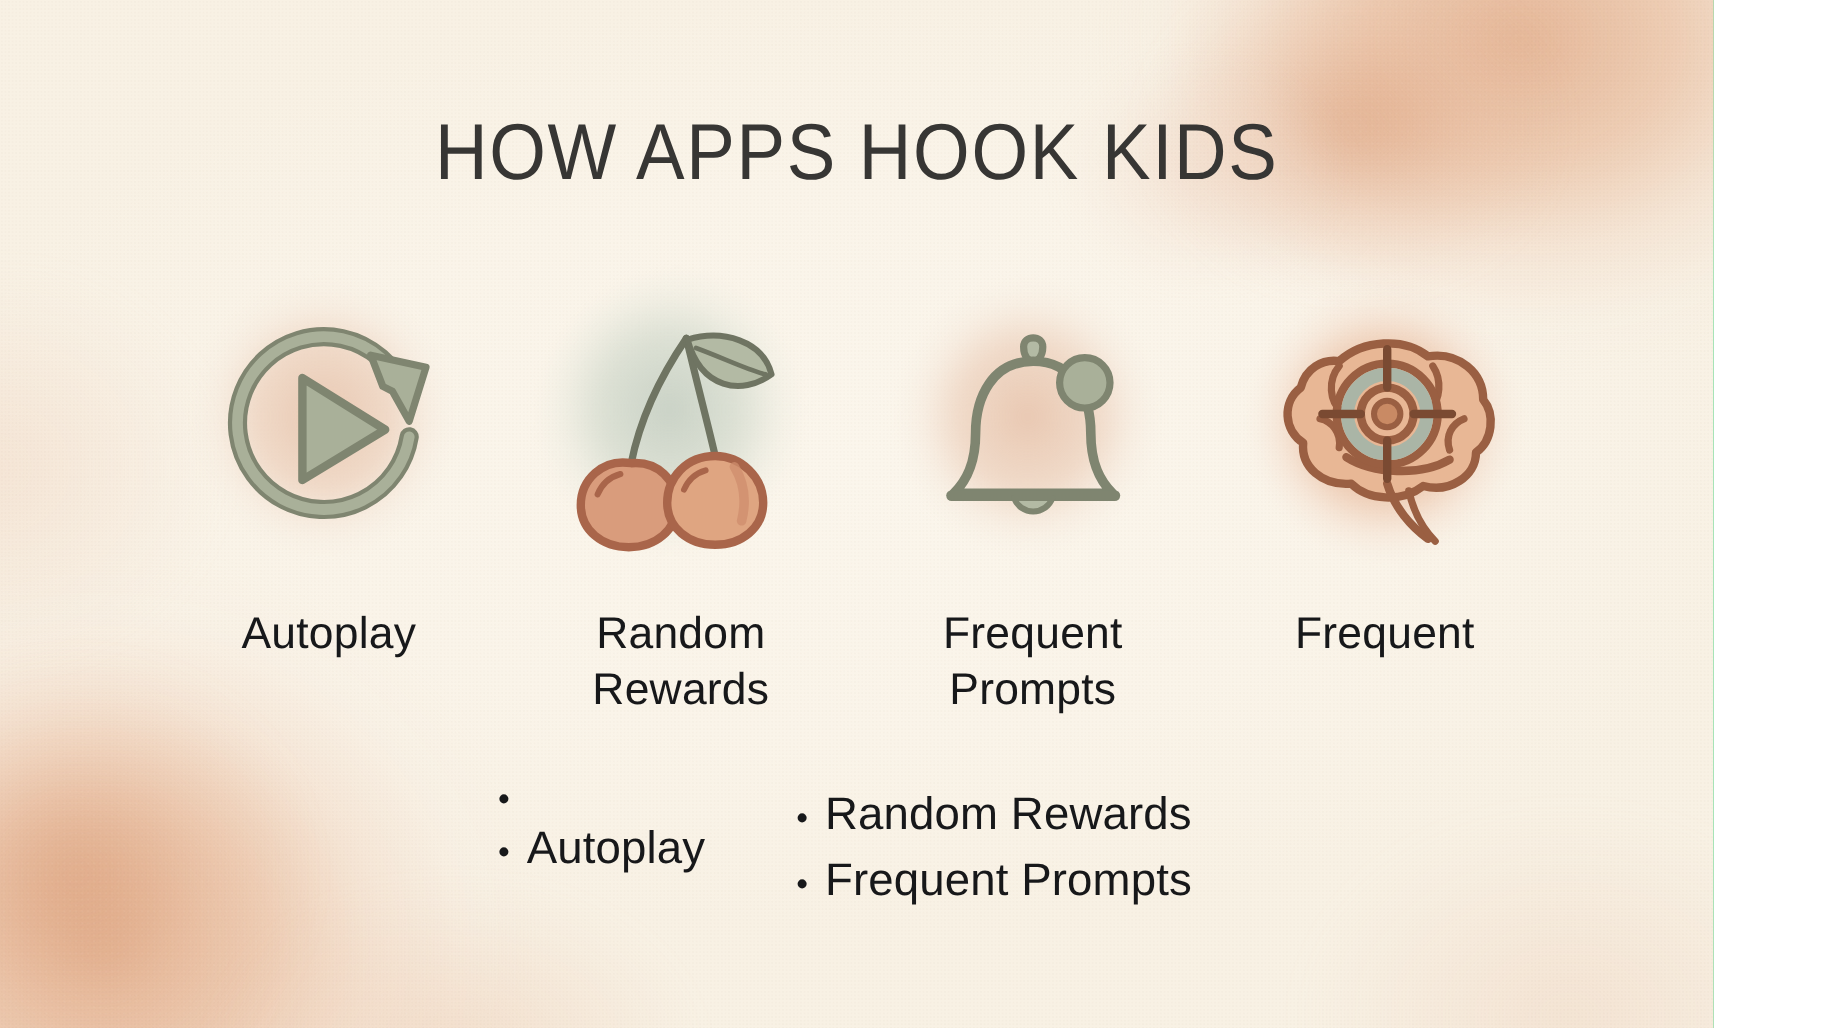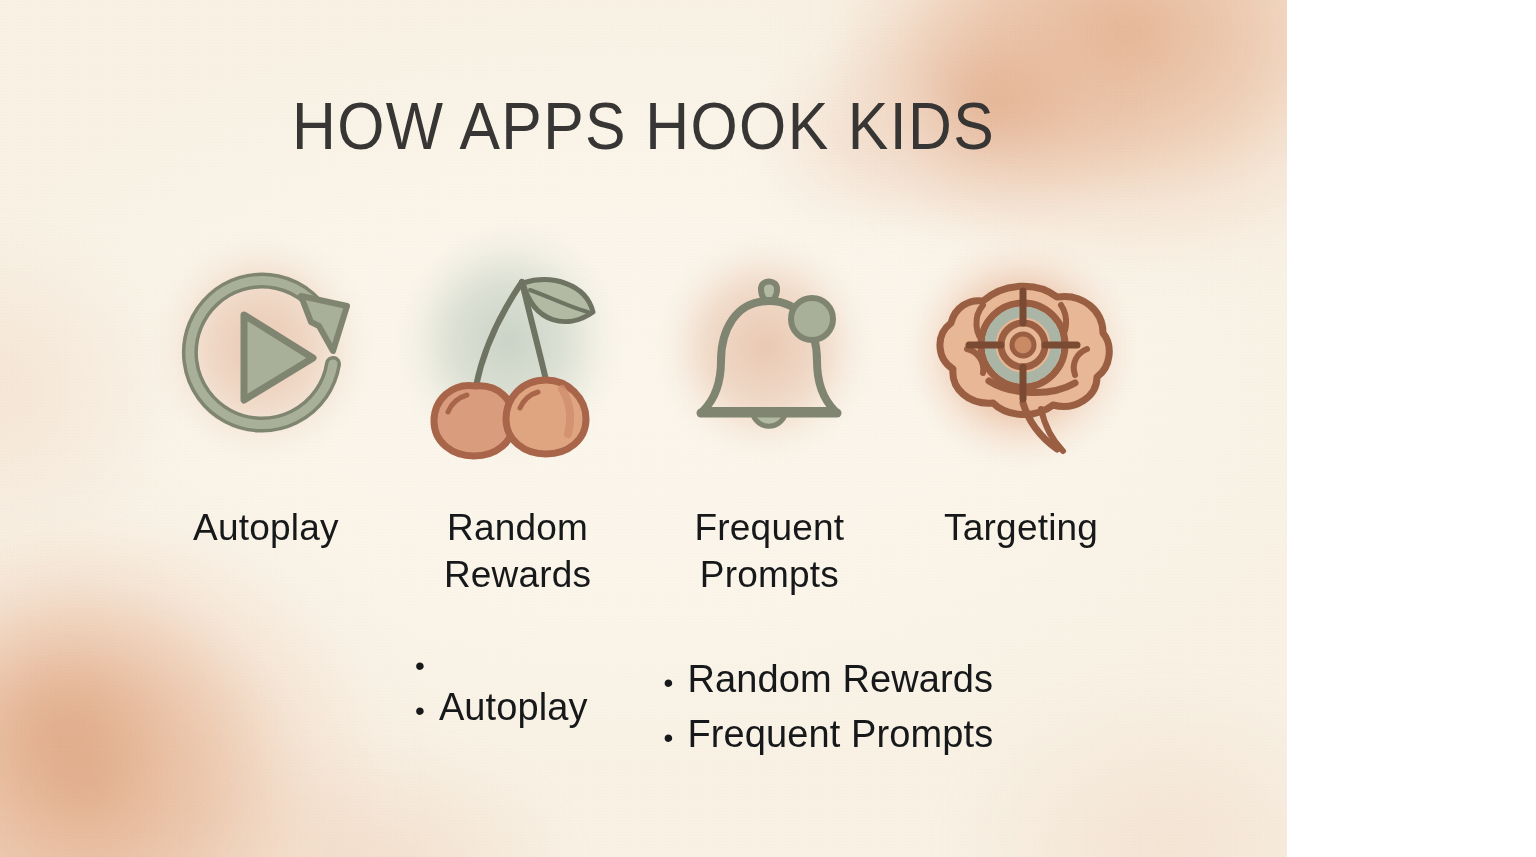--- a/index.html
+++ b/index.html
@@ -4,21 +4,21 @@
 <title>How Apps Hook Kids</title>
 <style>
   html, body {
     margin: 0;
     padding: 0;
     background: #ffffff;
   }
 
   #canvas {
     position: relative;
-    width: 1287px;
+    width: 1428px;
     height: 857px;
     overflow: hidden;
     background: #22c55e;
     font-family: "Liberation Sans", sans-serif;
   }
 
   
   .paper-base {
     position: absolute;
     inset: 0;
@@ -347,21 +347,21 @@
           <path d="M112 146 C118 166 132 182 146 192" fill="none" stroke="#9a5f42" stroke-width="7" stroke-linecap="round"></path>
           <path d="M130 152 C134 170 142 184 152 194" fill="none" stroke="#9a5f42" stroke-width="6" stroke-linecap="round"></path>
 
           <circle cx="112" cy="88" r="42" fill="none" stroke="#9a5f42" stroke-width="7"></circle>
           <circle cx="112" cy="88" r="33" fill="none" stroke="#aab5a6" stroke-width="11"></circle>
           <circle cx="112" cy="88" r="22" fill="none" stroke="#9a5f42" stroke-width="7"></circle>
           <circle cx="112" cy="88" r="11" fill="#c98a64" stroke="#9a5f42" stroke-width="5"></circle>
           <path d="M112 34 L112 66 M112 110 L112 142 M58 88 L90 88 M134 88 L166 88" fill="none" stroke="#7a4a32" stroke-width="7" stroke-linecap="round"></path>
         </svg>
       </div>
-      <div class="icon-label">Targeting</div>
+      <div class="icon-label">Frequent</div>
     </div>
 
   </div>
 
   <div class="bullets">
 
     <ul class="bullet-col">
       <li class="bullet-item">
         <span class="bullet-dot">•</span>
       </li>

